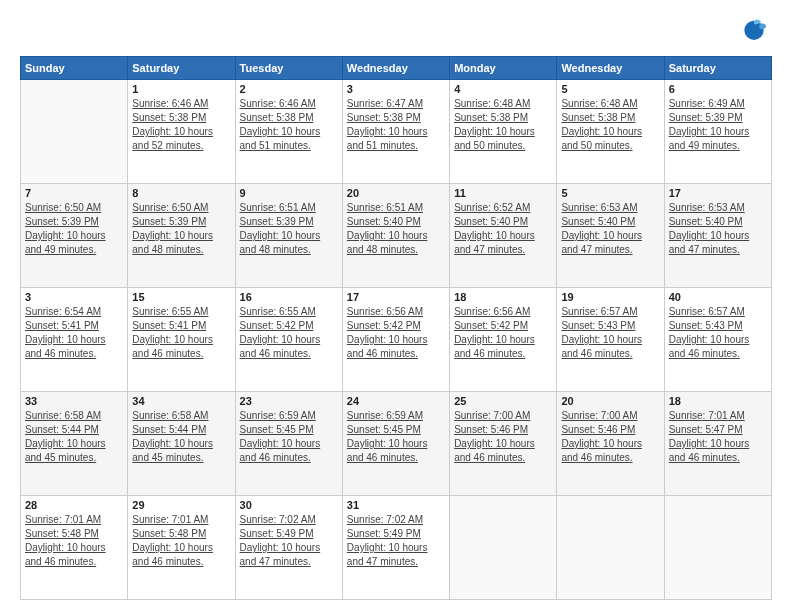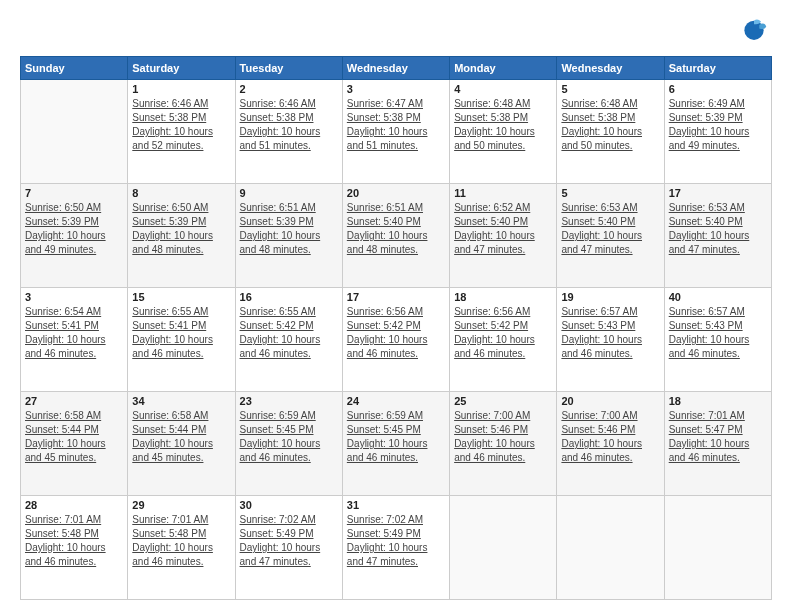--- a/index.html
+++ b/index.html
@@ -283,21 +283,21 @@
           <td>
             <span class="day-number">40</span>
             <div class="day-info" style="white-space: pre-line;">Sunrise: 6:57 AM
 Sunset: 5:43 PM
 Daylight: 10 hours
 and 46 minutes.</div>
           </td>
         </tr>
         <tr class="row-shaded">
           <td>
-            <span class="day-number">27</span>
+            <span class="day-number">33</span>
             <div class="day-info" style="white-space: pre-line;">Sunrise: 6:58 AM
 Sunset: 5:44 PM
 Daylight: 10 hours
 and 45 minutes.</div>
           </td>
           <td>
             <span class="day-number">34</span>
             <div class="day-info" style="white-space: pre-line;">Sunrise: 6:58 AM
 Sunset: 5:44 PM
 Daylight: 10 hours

